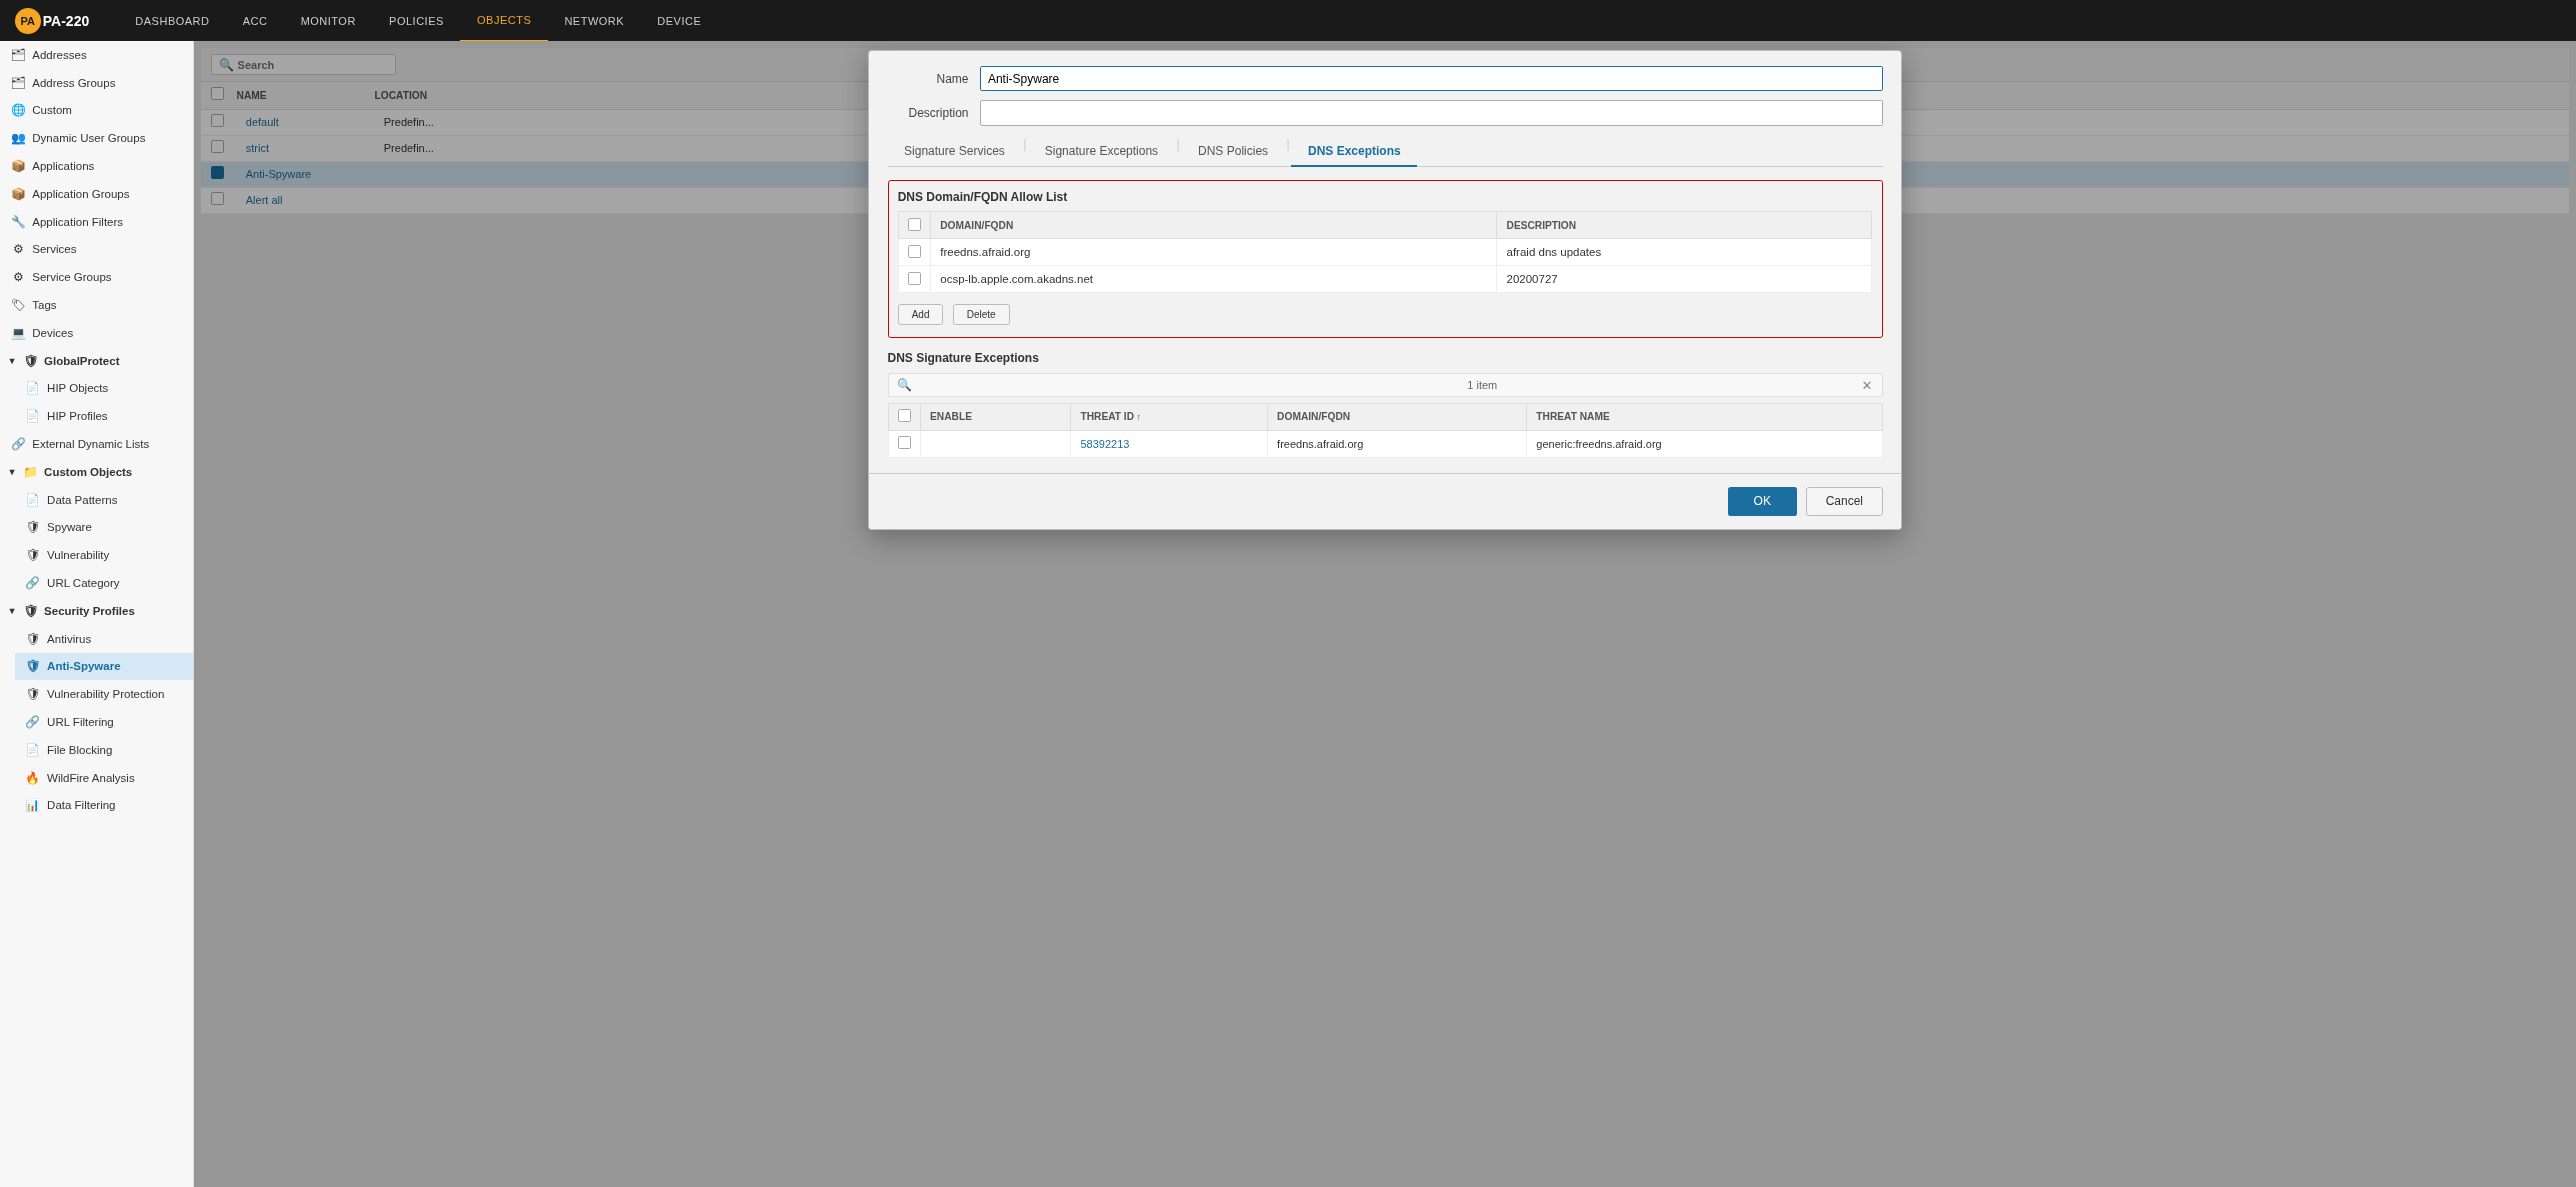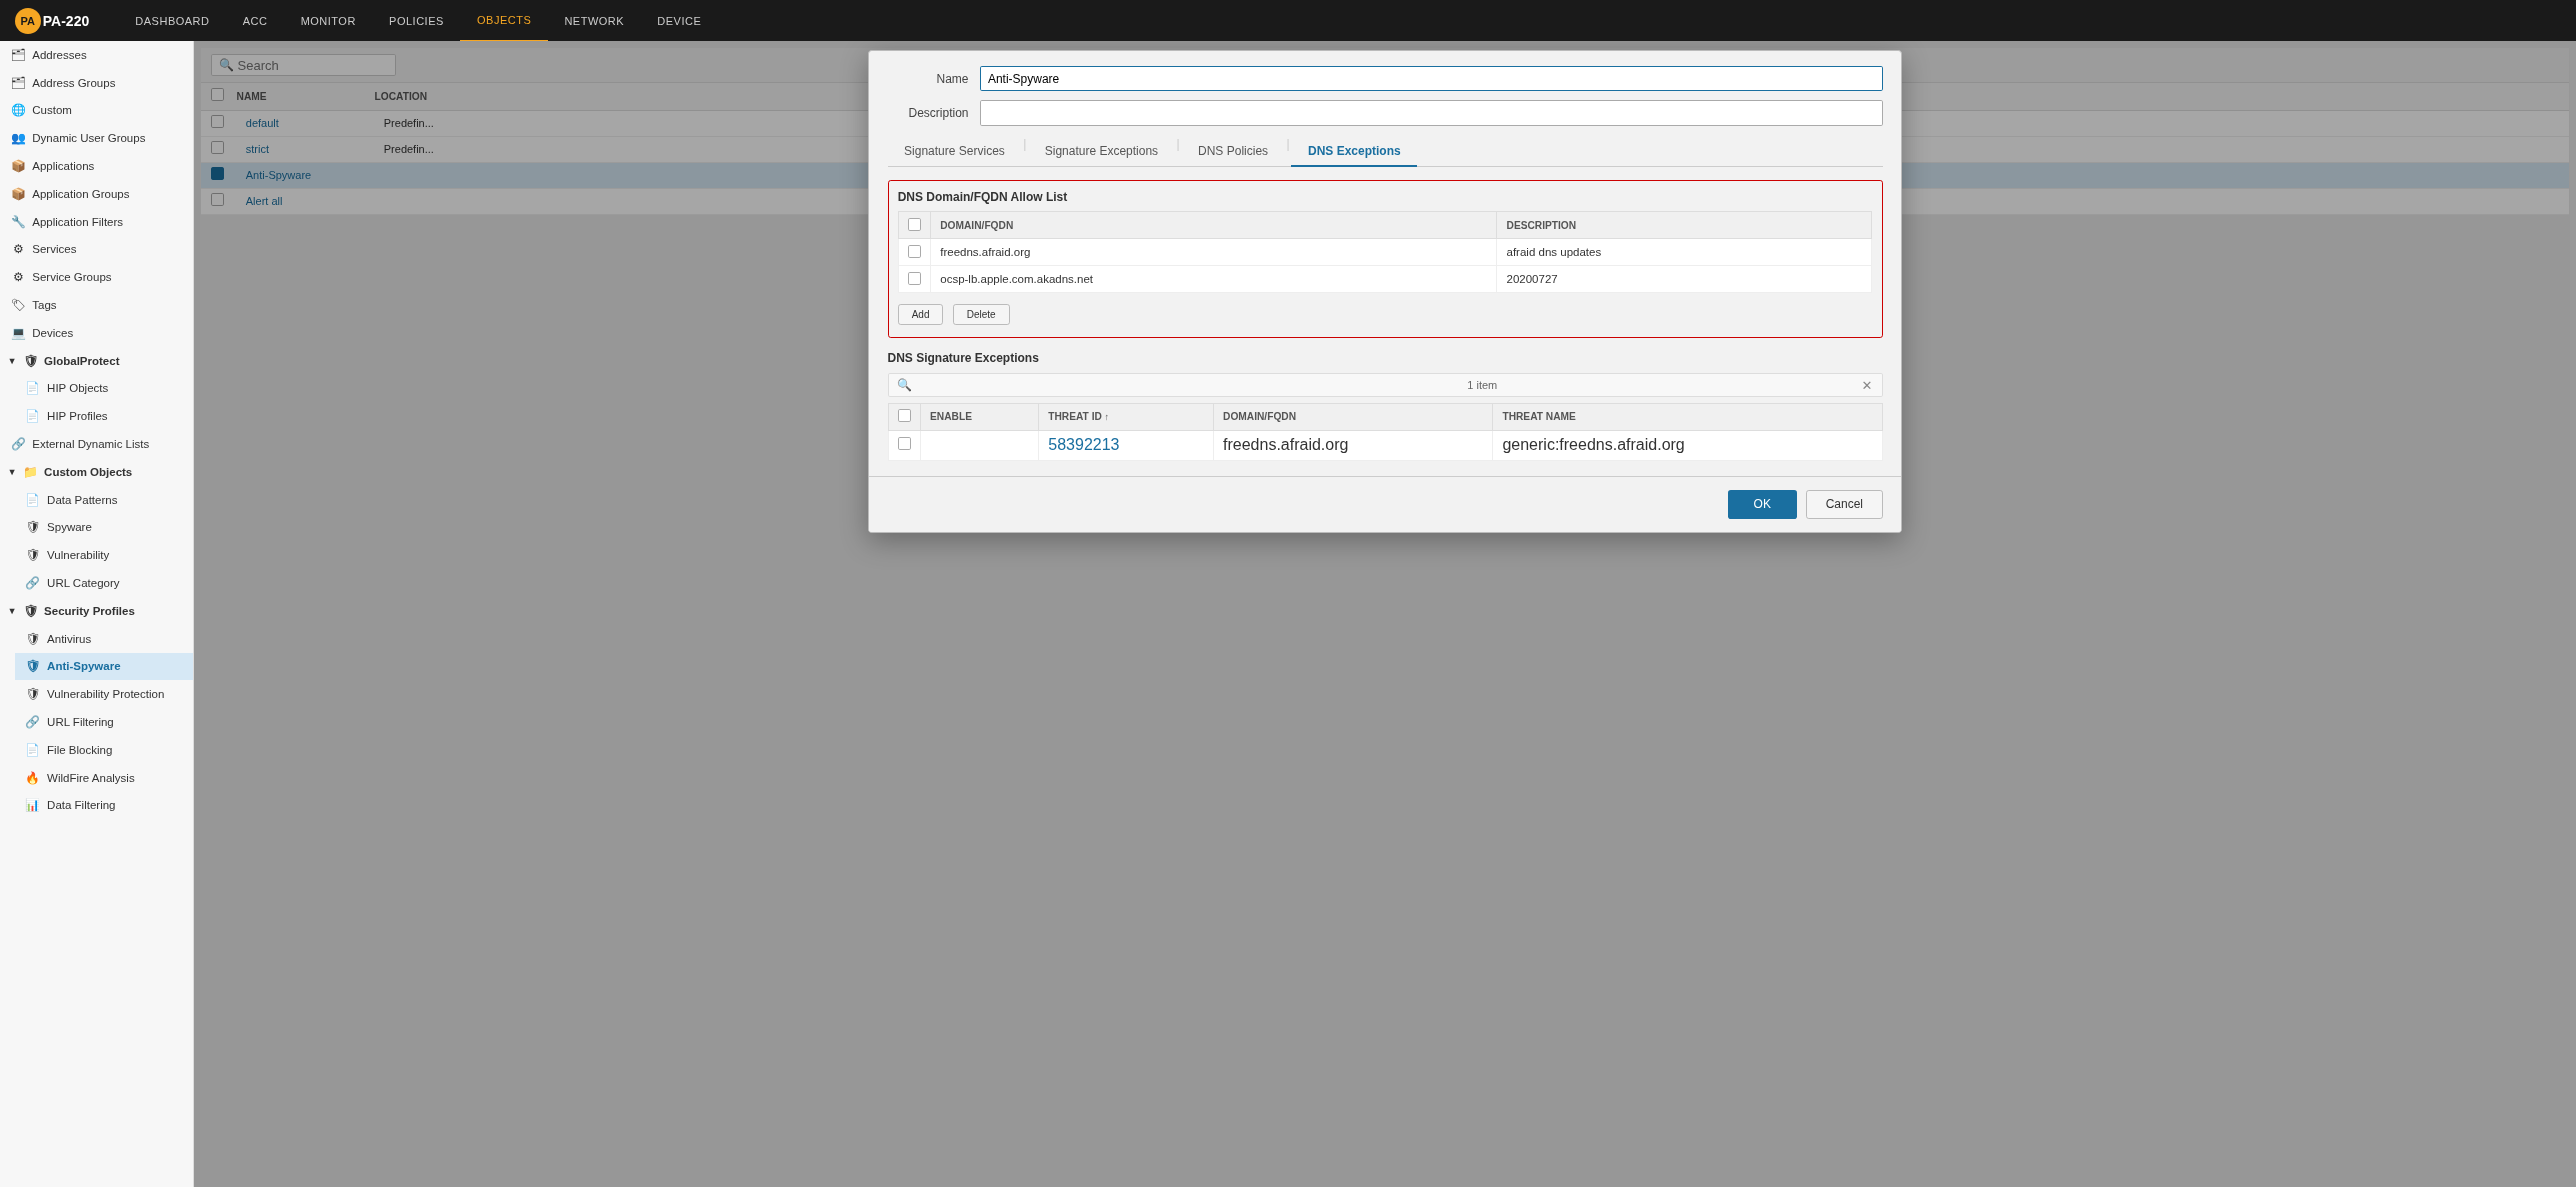--- a/index.html
+++ b/index.html
@@ -112,21 +112,21 @@
     }
     .sig-search-left { display: flex; align-items: center; gap: 5.5px; }
     .sig-search-input { border: none; outline: none; font-size: 11px; background: transparent; width: 185px; }
     .sig-count { font-size: 11px; color: #666; }
     .sig-close { font-size: 13px; color: #888; cursor: pointer; }
 
     .sig-table { width: 100%; border-collapse: collapse; background: #fff; border: 0.9px solid #ddd; }
     .sig-table th { background: #f0f0f0; border: 0.9px solid #ddd; padding: 5.5px 9.2px; font-size: 10.2px; font-weight: 600; text-transform: uppercase; color: #555; text-align: left; }
     .sig-table th.sortable { cursor: pointer; }
     .sig-table th.sortable::after { content: ' ↑'; font-size: 9.2px; }
-    .sig-table td { border: 0.9px solid #eee; padding: 5.5px 9.2px; font-size: 16px; }
+    .sig-table td { border: 0.9px solid #eee; padding: 5.5px 9.2px; font-size: 11px; }
     .sig-table .link { color: #1a6fa0; cursor: pointer; }
 
     
     .modal-footer {
       display: flex; justify-content: flex-end; gap: 9.2px; padding: 13px 18.5px; border-top: 0.9px solid #ccc; background: #f2f2f2;
     }
     .btn-ok {
       background: #1a6fa0; color: #fff; border: none; padding: 6.5px 26px; border-radius: 2.8px; font-size: 12px; cursor: pointer; font-weight: 500;
     }
     .btn-cancel {
@@ -288,21 +288,21 @@
       </div>
     </div>
   </div>
 
   <div class="content-area">
 
     <div class="bg-table">
       <div class="bg-table-header">
         <div class="bg-search">
           <span style="color:#999; margin-right:3.7px;">🔍</span>
-          <input type="text" style="border: none; outline: none; font-size: 13px; color: rgb(102, 102, 102); width: 129px;" placeholder="Search">
+          <input type="text" style="border: none; outline: none; font-size: 11px; color: rgb(102, 102, 102); width: 129px; font-weight: bold;" placeholder="Search">
         </div>
       </div>
       <div class="table-header-row">
         <div class="cb-col" style="padding:5.5px 9.2px;">
           <span class="cb"></span>
         </div>
         <div class="th name-col">NAME</div>
         <div class="th loc-col">LOCATION</div>
       </div>
       <div class="table-row-item">

